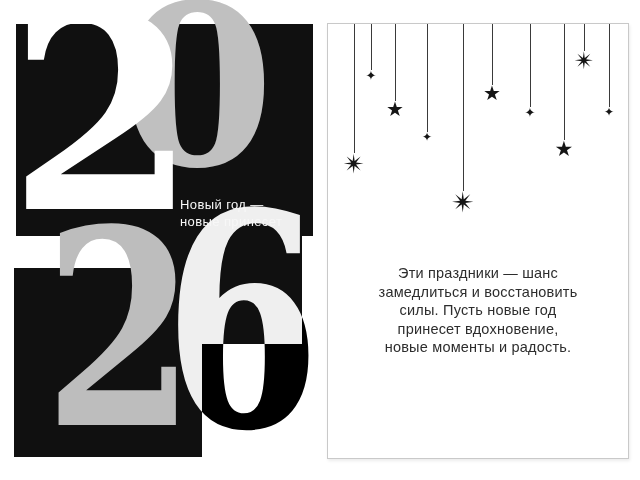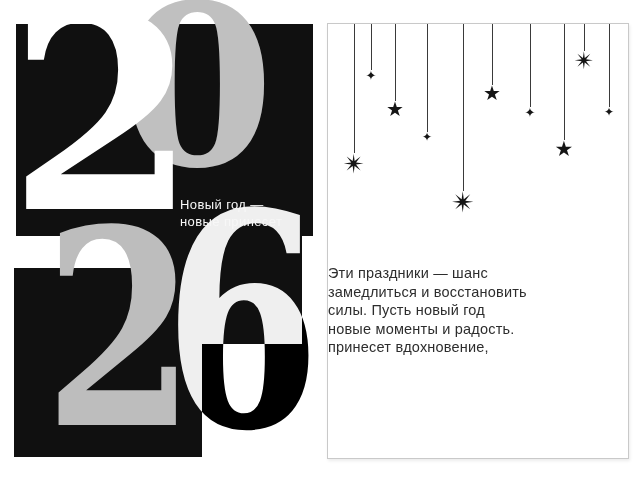--- a/index.html
+++ b/index.html
@@ -40,21 +40,21 @@
     box-shadow:1px 2px 3px rgba(0,0,0,.08);
   }
   .garland{position:absolute;left:0;top:0;width:100%;height:230px;}
   .star-line{position:absolute;top:0;width:1.4px;background:#3a3a3a;}
   .star{
     position:absolute;transform:translate(-50%,-50%);
     font-family:"DejaVu Sans",sans-serif;line-height:1;user-select:none;
   }
   .message{
     position:absolute;left:0;top:240px;width:100%;
-    font-size:14.5px;line-height:18.5px;
+    text-align:center;font-size:14.5px;line-height:18.5px;
     letter-spacing:.2px;font-weight:500;
   }
 </style>
 </head>
 <body>
 
 <div class="left-panel">
   <div class="rect rect-top"></div>
   <div class="rect rect-mid"></div>
   <div class="rect rect-bottom"></div>
@@ -89,17 +89,17 @@
       <div class="star-line" style="left: 235.5px; height: 116.18px; background: rgb(58, 58, 58);"></div>
       <span class="star" style="left: 236px; top: 125px; font-size: 21px; color: rgb(21, 21, 21);">★</span>
       <div class="star-line" style="left: 255.5px; height: 26.92px; background: rgb(58, 58, 58);"></div>
       <span class="star" style="left: 256px; top: 37px; font-size: 24px; color: rgb(21, 21, 21);">✴</span>
       <div class="star-line" style="left: 280.5px; height: 82.96px; background: rgb(58, 58, 58);"></div>
       <span class="star" style="left: 281px; top: 88px; font-size: 12px; color: rgb(21, 21, 21);">✦</span>
     </div>
   <div class="message" style="color: rgb(45, 45, 45);">
     <div>Эти праздники — шанс</div>
     <div>замедлиться и восстановить</div>
-    <div>силы. Пусть новый год</div>
+    <div>силы. Пусть новые год</div>
+    <div>принесет вдохновение,</div>
     <div>новые моменты и радость.</div>
-    <div>принесет вдохновение,</div>
   </div>
 </div>
 
 </body></html>

